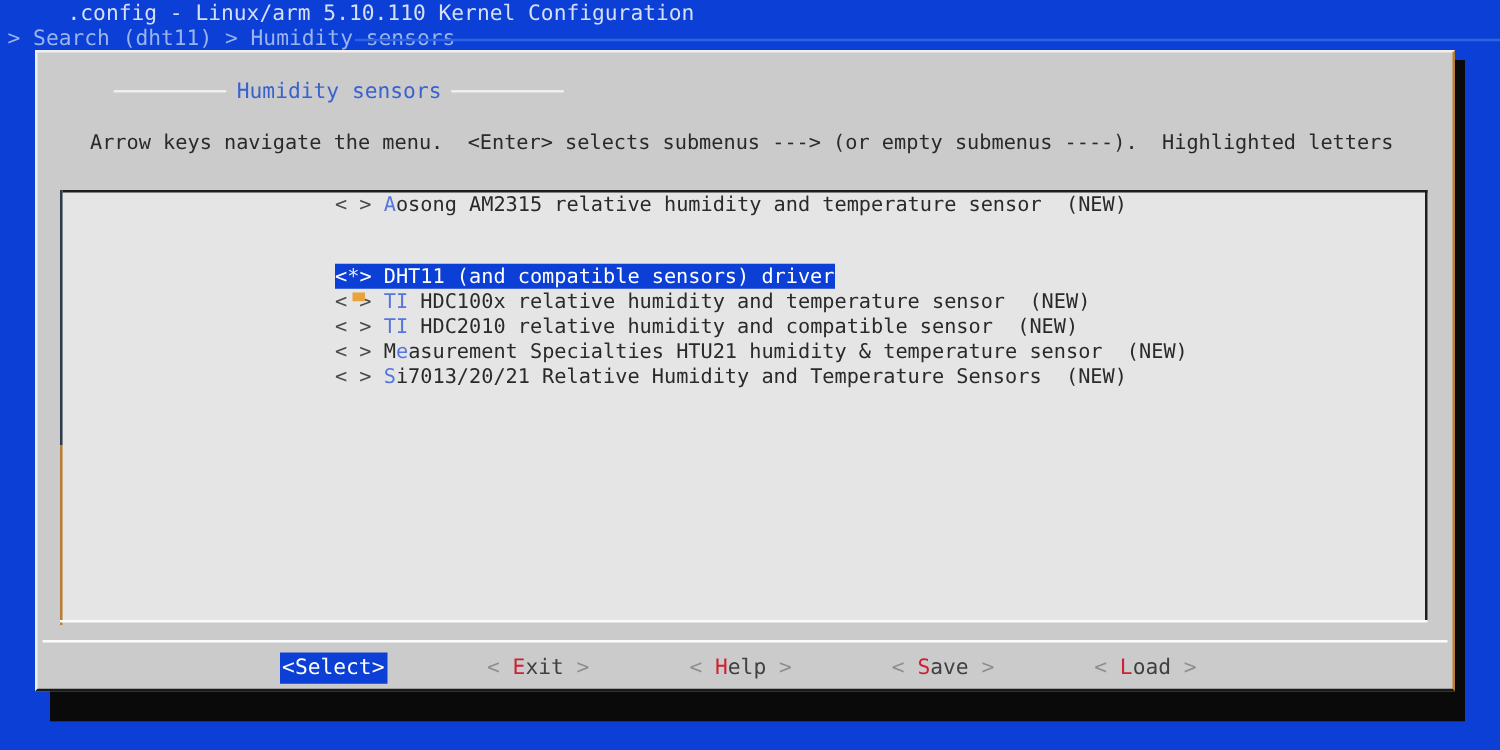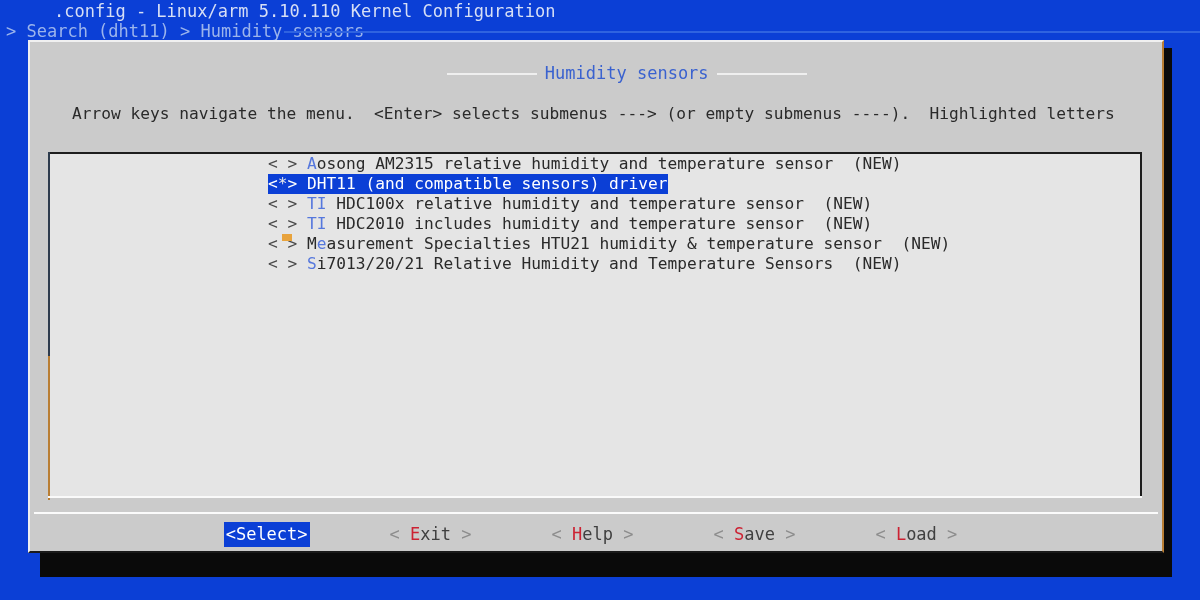--- a/index.html
+++ b/index.html
@@ -79,21 +79,20 @@
     border-bottom: 2px solid #1a1a1a;
     box-sizing: border-box;
   }
 
   
   .dialog-title {
     position: absolute;
     left: 0;
     top: 3px;
     width: 1132px;
-    text-align: center;
     font-size: 17px;
     line-height: 19px;
     color: #3a62cf;
     white-space: pre;
     z-index: 4;
   }
   .dialog-title .t-rule-l,
   .dialog-title .t-rule-r {
     display: inline-block;
     vertical-align: middle;
@@ -171,20 +170,21 @@
     white-space: pre;
     color: #2a2a2a;
     padding-left: 218px;
   }
   .row .marker { color: #4a4a4a; }
   .row .hot { color: #5577dd; }
   .row .txt { color: #2a2a2a; }
 
   .row.selected {
     color: #ffffff;
+    margin-top: 37px;
   }
   .row.selected .rowinner {
     background: #0b3fd6;
     color: #ffffff;
     display: inline-block;
     padding: 0;
   }
   .row.selected .marker,
   .row.selected .hot,
   .row.selected .txt {
@@ -271,21 +271,21 @@
     </div>
 
     <div class="listframe">
       <div class="edge-dark"></div>
       <div class="edge-orange"></div>
       <div class="edge-bottom"></div>
       <div class="list" id="menu-list">
           <div class="row"><span class="rowinner"><span class="marker">&lt; &gt;</span><span> </span><span class="hot">A</span><span class="txt">osong AM2315 relative humidity and temperature sensor  (NEW)</span></span></div>
           <div class="row selected"><span class="rowinner"><span class="marker">&lt;<span class="star">*</span>&gt;</span><span> </span><span class="txt">DHT11 (and compatible sensors) driver</span></span></div>
           <div class="row"><span class="rowinner"><span class="marker">&lt; &gt;</span><span> </span><span class="hot">TI</span><span class="txt"> HDC100x relative humidity and temperature sensor  (NEW)</span></span></div>
-          <div class="row"><span class="rowinner"><span class="marker">&lt; &gt;</span><span> </span><span class="hot">TI</span><span class="txt"> HDC2010 includes humidity and temperature sensor  (NEW)</span></span></div>
+          <div class="row"><span class="rowinner"><span class="marker">&lt; &gt;</span><span> </span><span class="hot">TI</span><span class="txt"> HDC2010 relative humidity and compatible sensor  (NEW)</span></span></div>
           <div class="row"><span class="rowinner"><span class="marker">&lt; &gt;</span><span> </span><span class="txt">M</span><span class="hot">e</span><span class="txt">asurement Specialties HTU21 humidity &amp; temperature sensor  (NEW)</span></span></div>
           <div class="row"><span class="rowinner"><span class="marker">&lt; &gt;</span><span> </span><span class="hot">S</span><span class="txt">i7013/20/21 Relative Humidity and Temperature Sensors  (NEW)</span></span></div>
         </div>
     </div>
 
     <div class="cursorblk"></div>
 
     <div class="btn-sep"></div>
     <div class="buttonbar" id="button-bar">
         <div class="btn active"><span class="bracket">&lt;</span><span class="key">Select</span><span class="bracket">&gt;</span></div>

